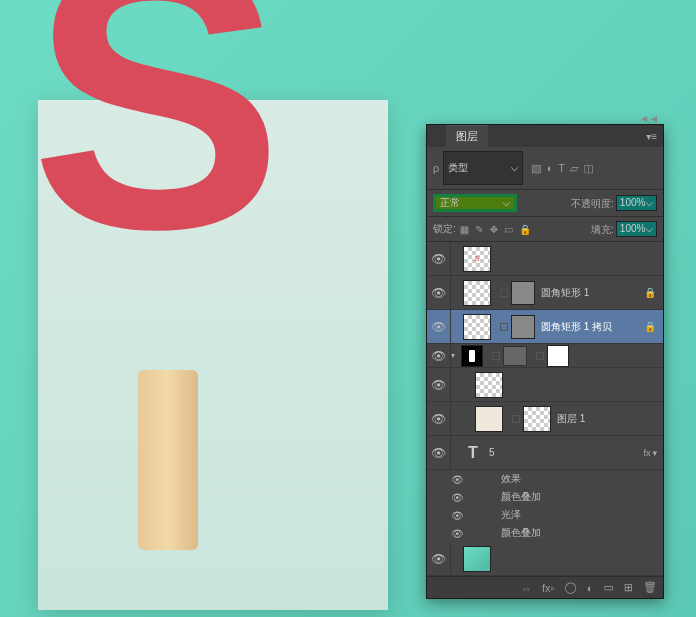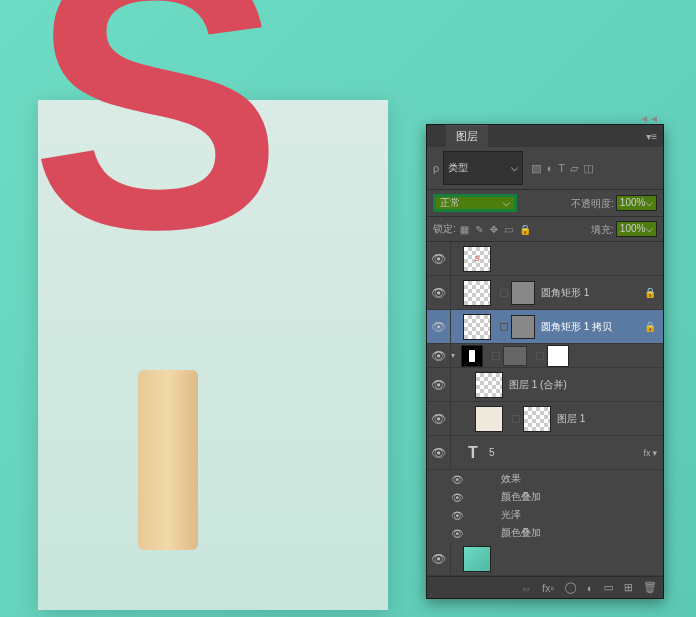--- a/index.html
+++ b/index.html
@@ -147,21 +147,21 @@
   }
   .opacity-group {
     display: flex;
     align-items: flex-end;
     gap: 2px;
     font-size: 10px;
     color: #aaa;
     margin-left: auto;
   }
   .val-box {
-    background: #4d7c0f;
+    background: #0f766e;
     border: 1px solid #222;
     padding: 1px 3px;
     color: #ccc;
     font-size: 10px;
     min-width: 34px;
     display: inline-flex;
     justify-content: space-between;
   }
 
   .lock-row {
@@ -448,21 +448,20 @@
       <div class="sep-link"></div>
       <div class="thumb mask-white"></div>
       <div class="layer-name"></div>
     </div>
 
     <div class="layer">
       <div class="vis">👁</div>
       <div class="indent"></div>
         <div class="indent"></div>
       <div class="thumb checker"></div>
-      <div class="layer-name">图层 1 (合并)</div>
     </div>
 
     <div class="layer">
       <div class="vis">👁</div>
       <div class="indent"></div>
         <div class="indent"></div>
       <div class="thumb" style="background:#efe8dc"></div>
       <div class="sep-link"></div>
       <div class="thumb checker"></div>
       <div class="layer-name">图层 1</div>

